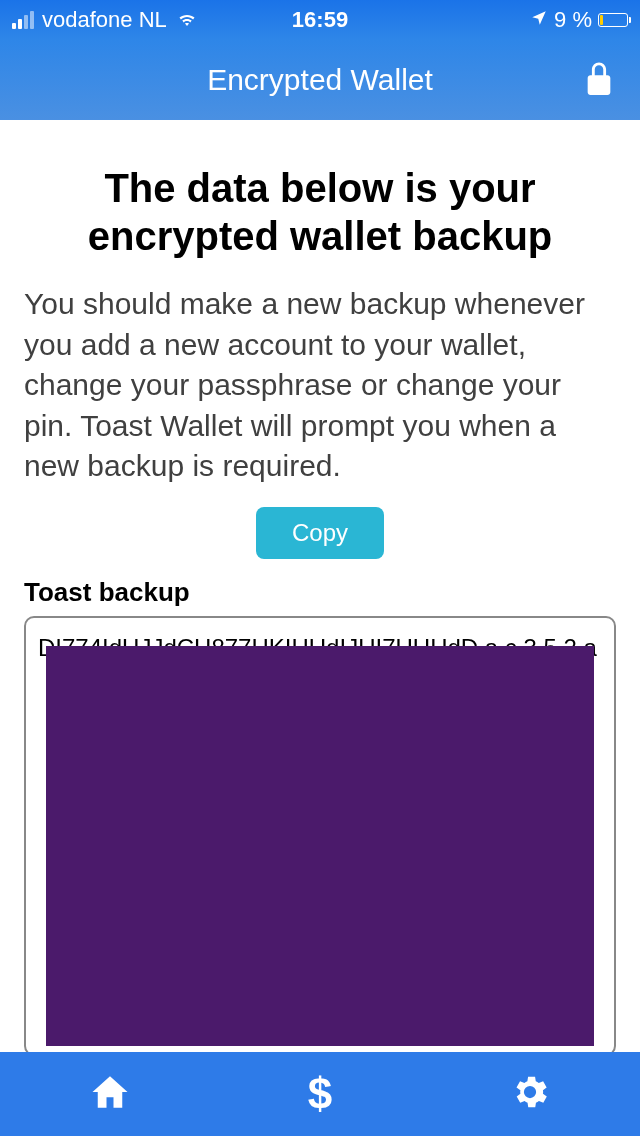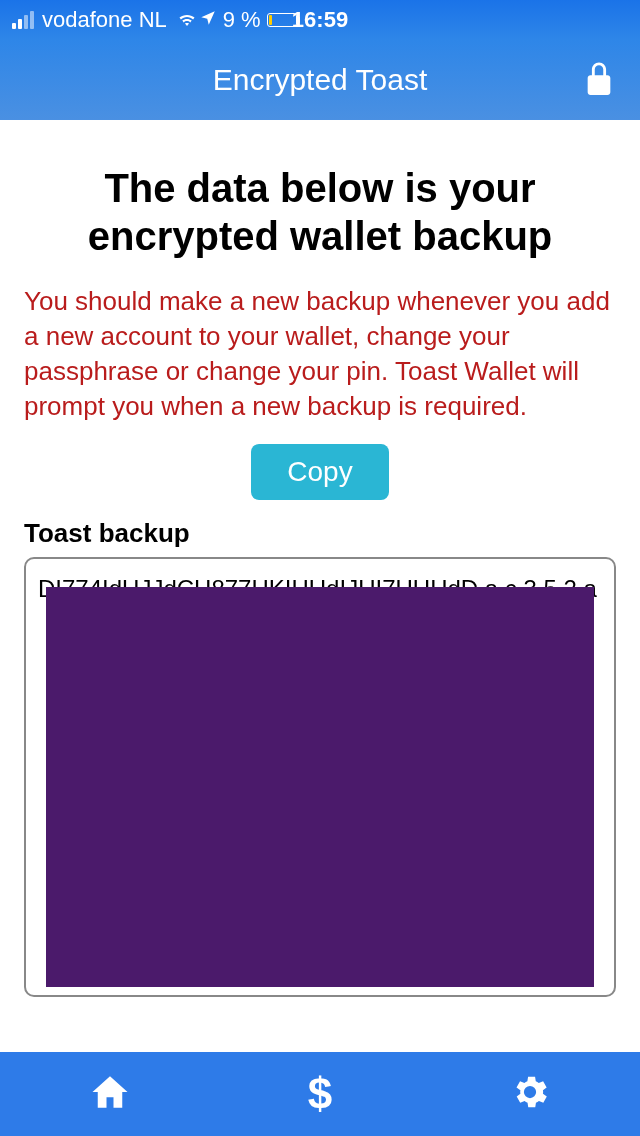--- a/index.html
+++ b/index.html
@@ -13,21 +13,21 @@
       font-family: -apple-system, BlinkMacSystemFont, "Helvetica Neue", sans-serif;
       background: #fff;
       overflow: hidden;
       position: relative;
     }
     .status-bar {
       height: 40px;
       background: linear-gradient(to bottom, #1a73e8, #2e86e8);
       display: flex;
       align-items: center;
-      justify-content: flex-start;
+      justify-content: space-between;
       color: #fff;
       font-size: 22px;
       padding: 0 12px;
     }
     .status-left {
       display: flex;
       align-items: center;
       gap: 8px;
     }
     .signal-bars {
@@ -111,37 +111,37 @@
     .page-title {
       font-size: 40px;
       line-height: 1.2;
       text-align: center;
       font-weight: 600;
       color: #000;
       margin-bottom: 24px;
       margin-top: 28px;
     }
     .description {
-      font-size: 26px;
+      font-size: 30px;
       line-height: 1.35;
-      color: #b91c1c;
+      color: #404040;
       margin-bottom: 20px;
     }
     .copy-button-wrap {
       display: flex;
       justify-content: center;
       margin-bottom: 18px;
     }
     .copy-button {
       background: #2ab6d4;
       color: #fff;
       border: none;
       border-radius: 8px;
       padding: 12px 36px;
-      font-size: 28px;
+      font-size: 24px;
       cursor: pointer;
     }
     .section-label {
       font-size: 26px;
       font-weight: 700;
       color: #000;
       margin-bottom: 8px;
     }
     .backup-box {
       border: 2px solid #888;
@@ -217,21 +217,21 @@
         </svg>
     </span>
     <span>9 %</span>
     <div class="battery">
       <div class="battery-level"></div>
     </div>
   </div>
 </div>
 
 <div class="header">
-  <span class="header-title">Encrypted Toast</span>
+  <span class="header-title">Encrypted Wallet</span>
   <span class="lock-icon">
     <svg viewBox="0 0 24 28">
         <path d="M18 12h-1V8c0-2.76-2.24-5-5-5S7 5.24 7 8v4H6c-1.1 0-2 .9-2 2v10c0 1.1.9 2 2 2h12c1.1 0 2-.9 2-2V14c0-1.1-.9-2-2-2zm-9-4c0-1.66 1.34-3 3-3s3 1.34 3 3v4H9V8z"></path>
       </svg>
   </span>
 </div>
 
 <div class="content">
   <h1 class="page-title">The data below is your encrypted wallet backup</h1>
   <p class="description">You should make a new backup whenever you add a new account to your wallet, change your passphrase or change your pin. Toast Wallet will prompt you when a new backup is required.</p>

